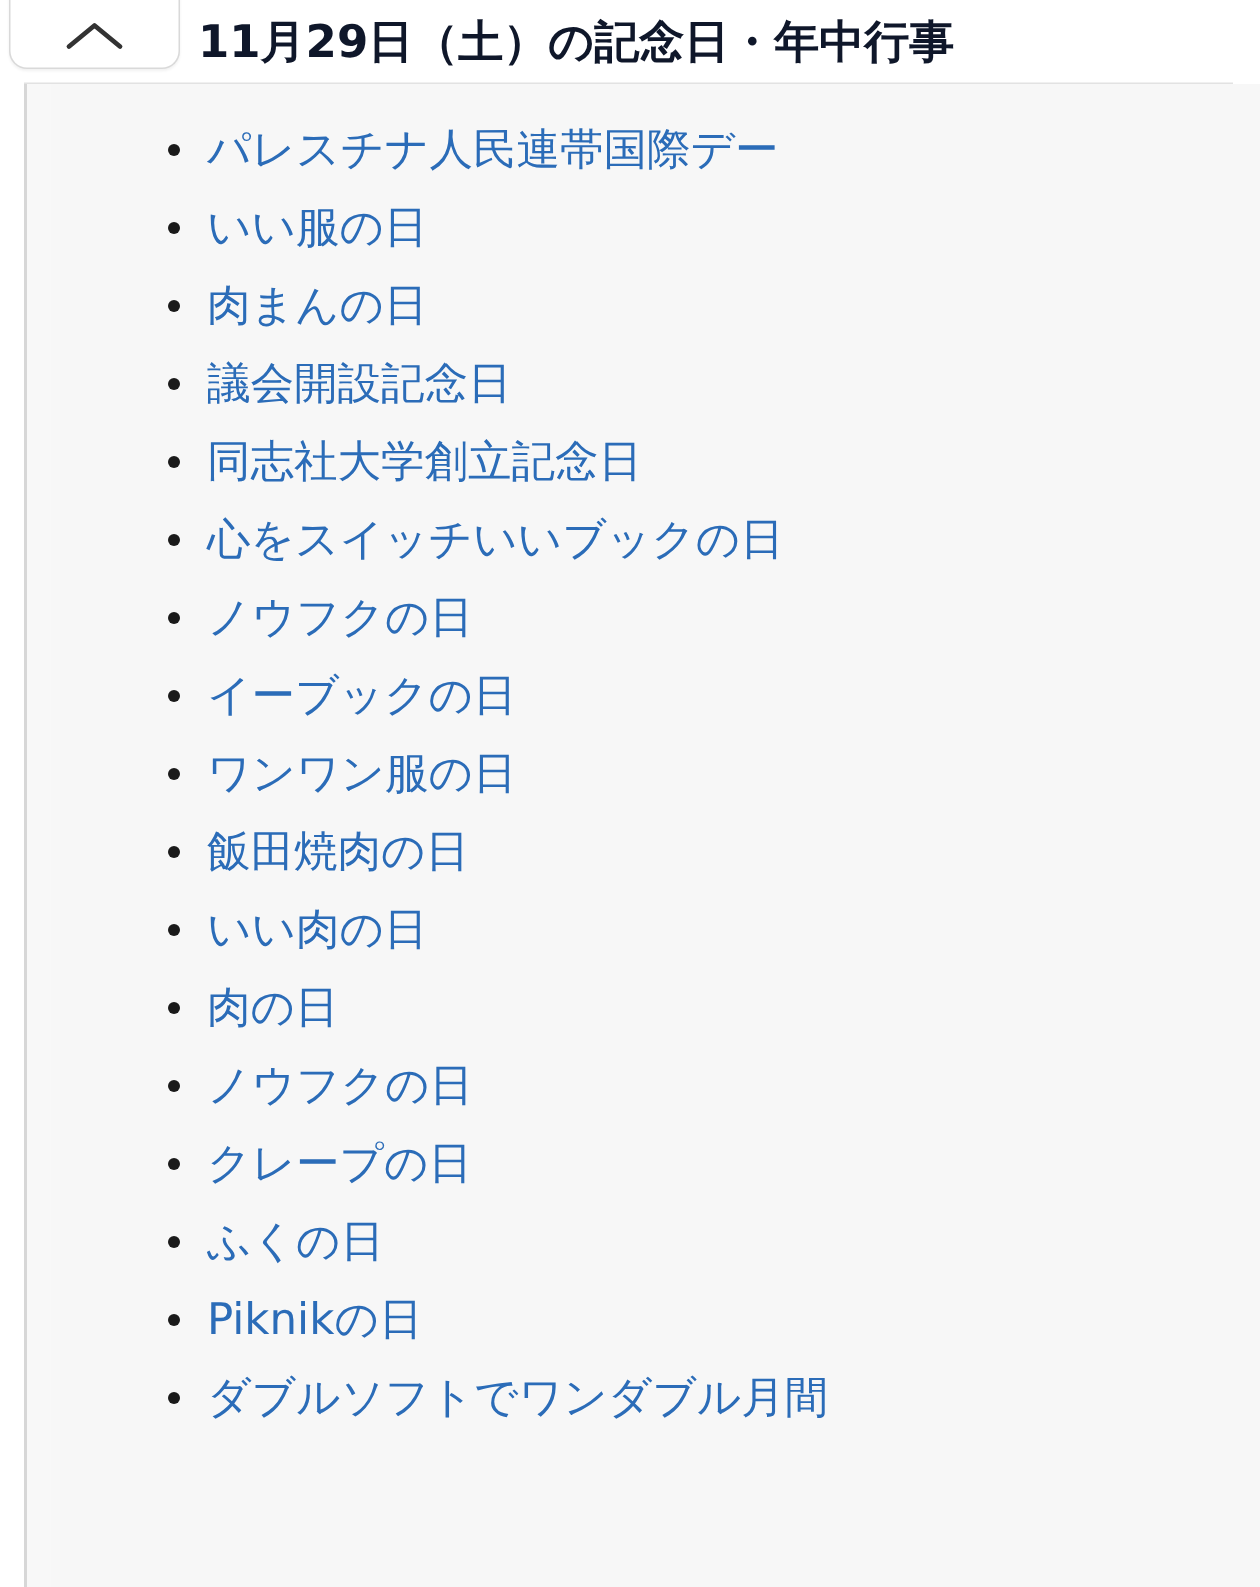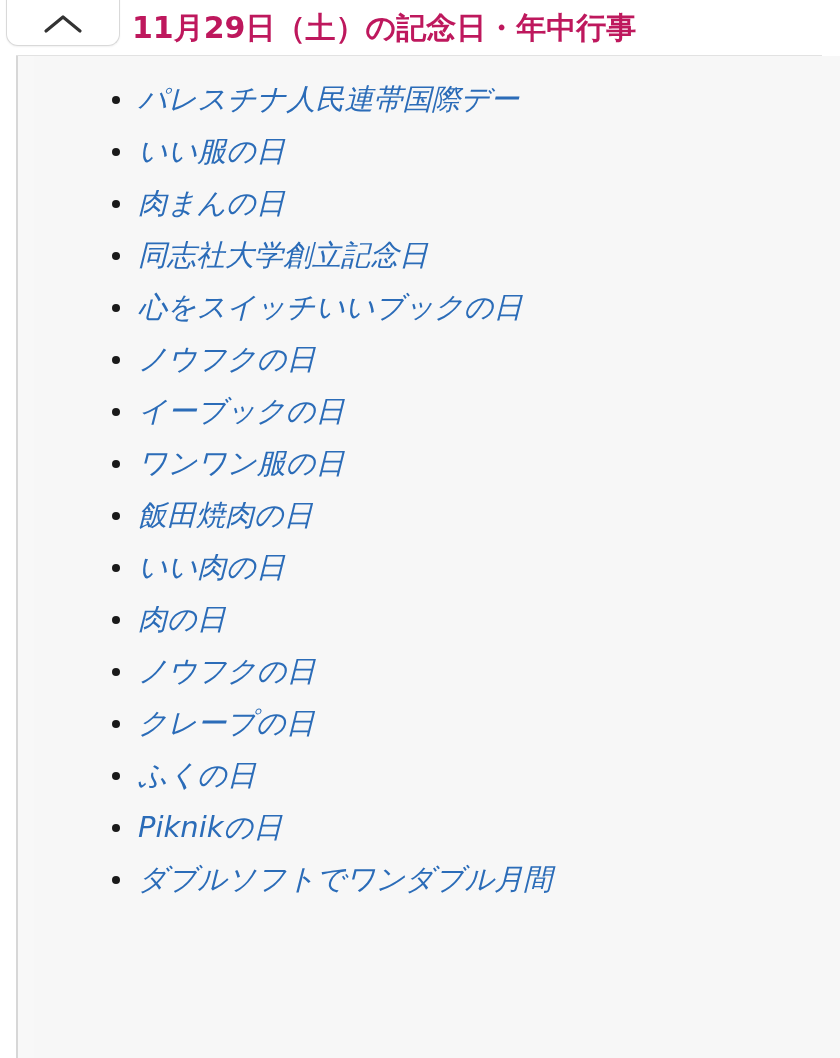--- a/index.html
+++ b/index.html
@@ -26,21 +26,20 @@
   .card {
     position: absolute;
     left: 16px;
     top: 0px;
     width: 806px;
     height: 1058px;
     background: #f8f8f8;
     border-left: 2px solid #d7d7d7;
     border-right: 2px solid #d7d7d7;
     box-sizing: border-box;
-    font-style: italic;
   }
 
   .header {
     position: absolute;
     left: 16px;
     top: 0px;
     width: 806px;
     height: 56px;
     box-sizing: border-box;
     background: #ffffff;
@@ -76,21 +75,21 @@
 
   .header-title {
     position: absolute;
     left: 116px;
     top: 0;
     height: 56px;
     display: flex;
     align-items: center;
     font-size: 30px;
     font-weight: 700;
-    color: #be185d;
+    color: #0f172a;
     letter-spacing: 0px;
     white-space: nowrap;
   }
 
   .list-wrap {
     position: absolute;
     left: 16px;
     top: 56px;
     width: 806px;
     bottom: 0;
@@ -141,20 +140,23 @@
     <div class="list-wrap">
       <ul class="anniv-list">
         <li>
             <a class="anniv-link" href="#">パレスチナ人民連帯国際デー</a>
           </li>
         <li>
             <a class="anniv-link" href="#">いい服の日</a>
           </li>
         <li>
             <a class="anniv-link" href="#">肉まんの日</a>
+          </li>
+        <li>
+            <a class="anniv-link" href="#">議会開設記念日</a>
           </li>
         <li>
             <a class="anniv-link" href="#">同志社大学創立記念日</a>
           </li>
         <li>
             <a class="anniv-link" href="#">心をスイッチいいブックの日</a>
           </li>
         <li>
             <a class="anniv-link" href="#">ノウフクの日</a>
           </li>

